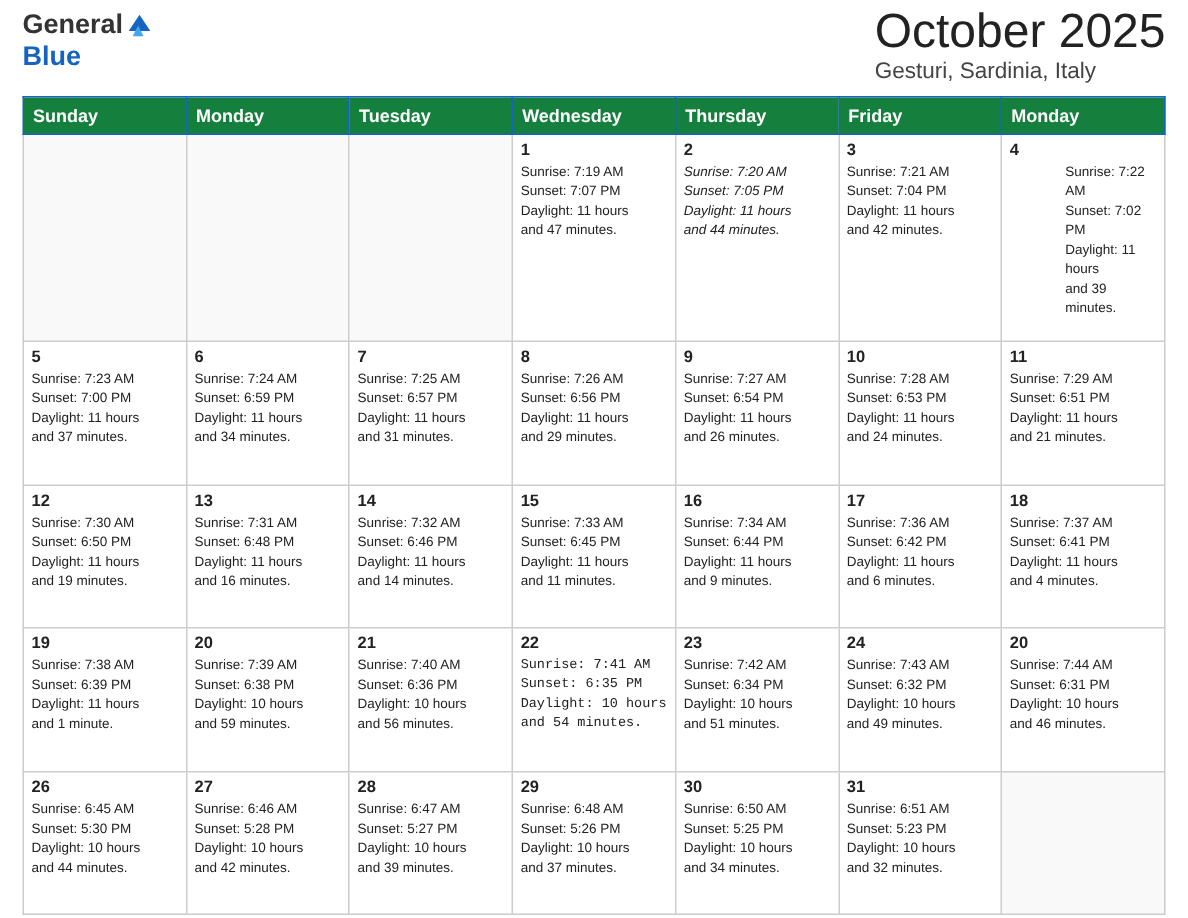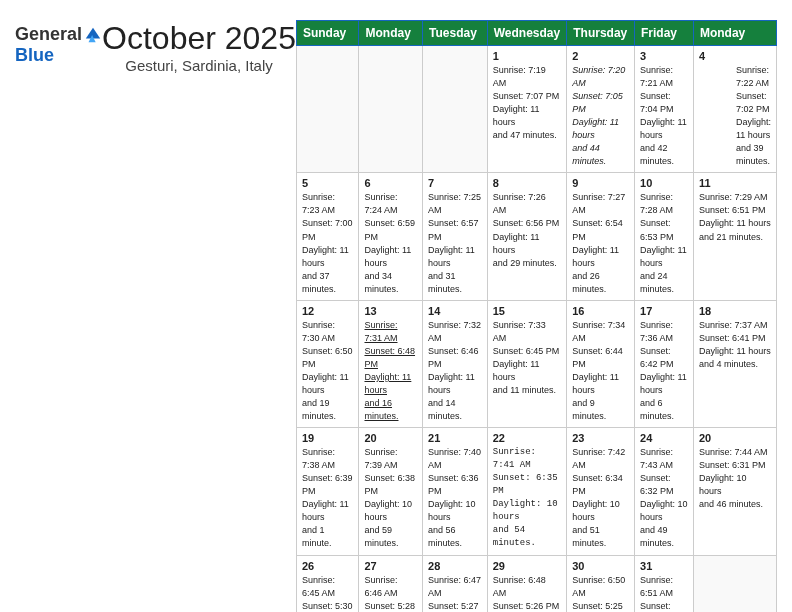--- a/index.html
+++ b/index.html
@@ -6,23 +6,23 @@
     body {
       font-family: Arial, sans-serif;
       background: #fff;
       width: 792px;
       height: 612px;
       overflow: hidden;
     }
     .page {
       width: 792px;
       height: 612px;
-      padding: 20px 15px;
+      padding: 2px 15px;
       display: flex;
-      flex-direction: row;
+      flex-direction: column;
     }
     .header {
       display: flex;
       justify-content: space-between;
       align-items: flex-start;
       margin-bottom: 8px;
     }
     .logo {
       display: flex;
       flex-direction: column;
@@ -42,21 +42,21 @@
       font-size: 18px;
       font-weight: bold;
       color: #1565c0;
     }
     .logo-icon {
       width: 18px;
       height: 18px;
       margin-left: 2px;
     }
     .title-block {
-      text-align: center;
+      text-align: left;
     }
     .month-title {
       font-size: 32px;
       font-weight: normal;
       color: #222;
     }
     .location {
       font-size: 15px;
       color: #444;
     }
@@ -219,21 +219,21 @@
         <tr>
           <td>
             <span class="day-number">12</span>
             <div class="day-info" style="white-space: pre-line;">Sunrise: 7:30 AM
 Sunset: 6:50 PM
 Daylight: 11 hours
 and 19 minutes.</div>
           </td>
           <td>
             <span class="day-number">13</span>
-            <div class="day-info" style="white-space: pre-line; text-decoration: underline;">Sunrise: 7:31 AM
+            <div class="day-info" style="white-space: pre-line;">Sunrise: 7:31 AM
 Sunset: 6:48 PM
 Daylight: 11 hours
 and 16 minutes.</div>
           </td>
           <td>
             <span class="day-number">14</span>
             <div class="day-info" style="white-space: pre-line;">Sunrise: 7:32 AM
 Sunset: 6:46 PM
 Daylight: 11 hours
 and 14 minutes.</div>

